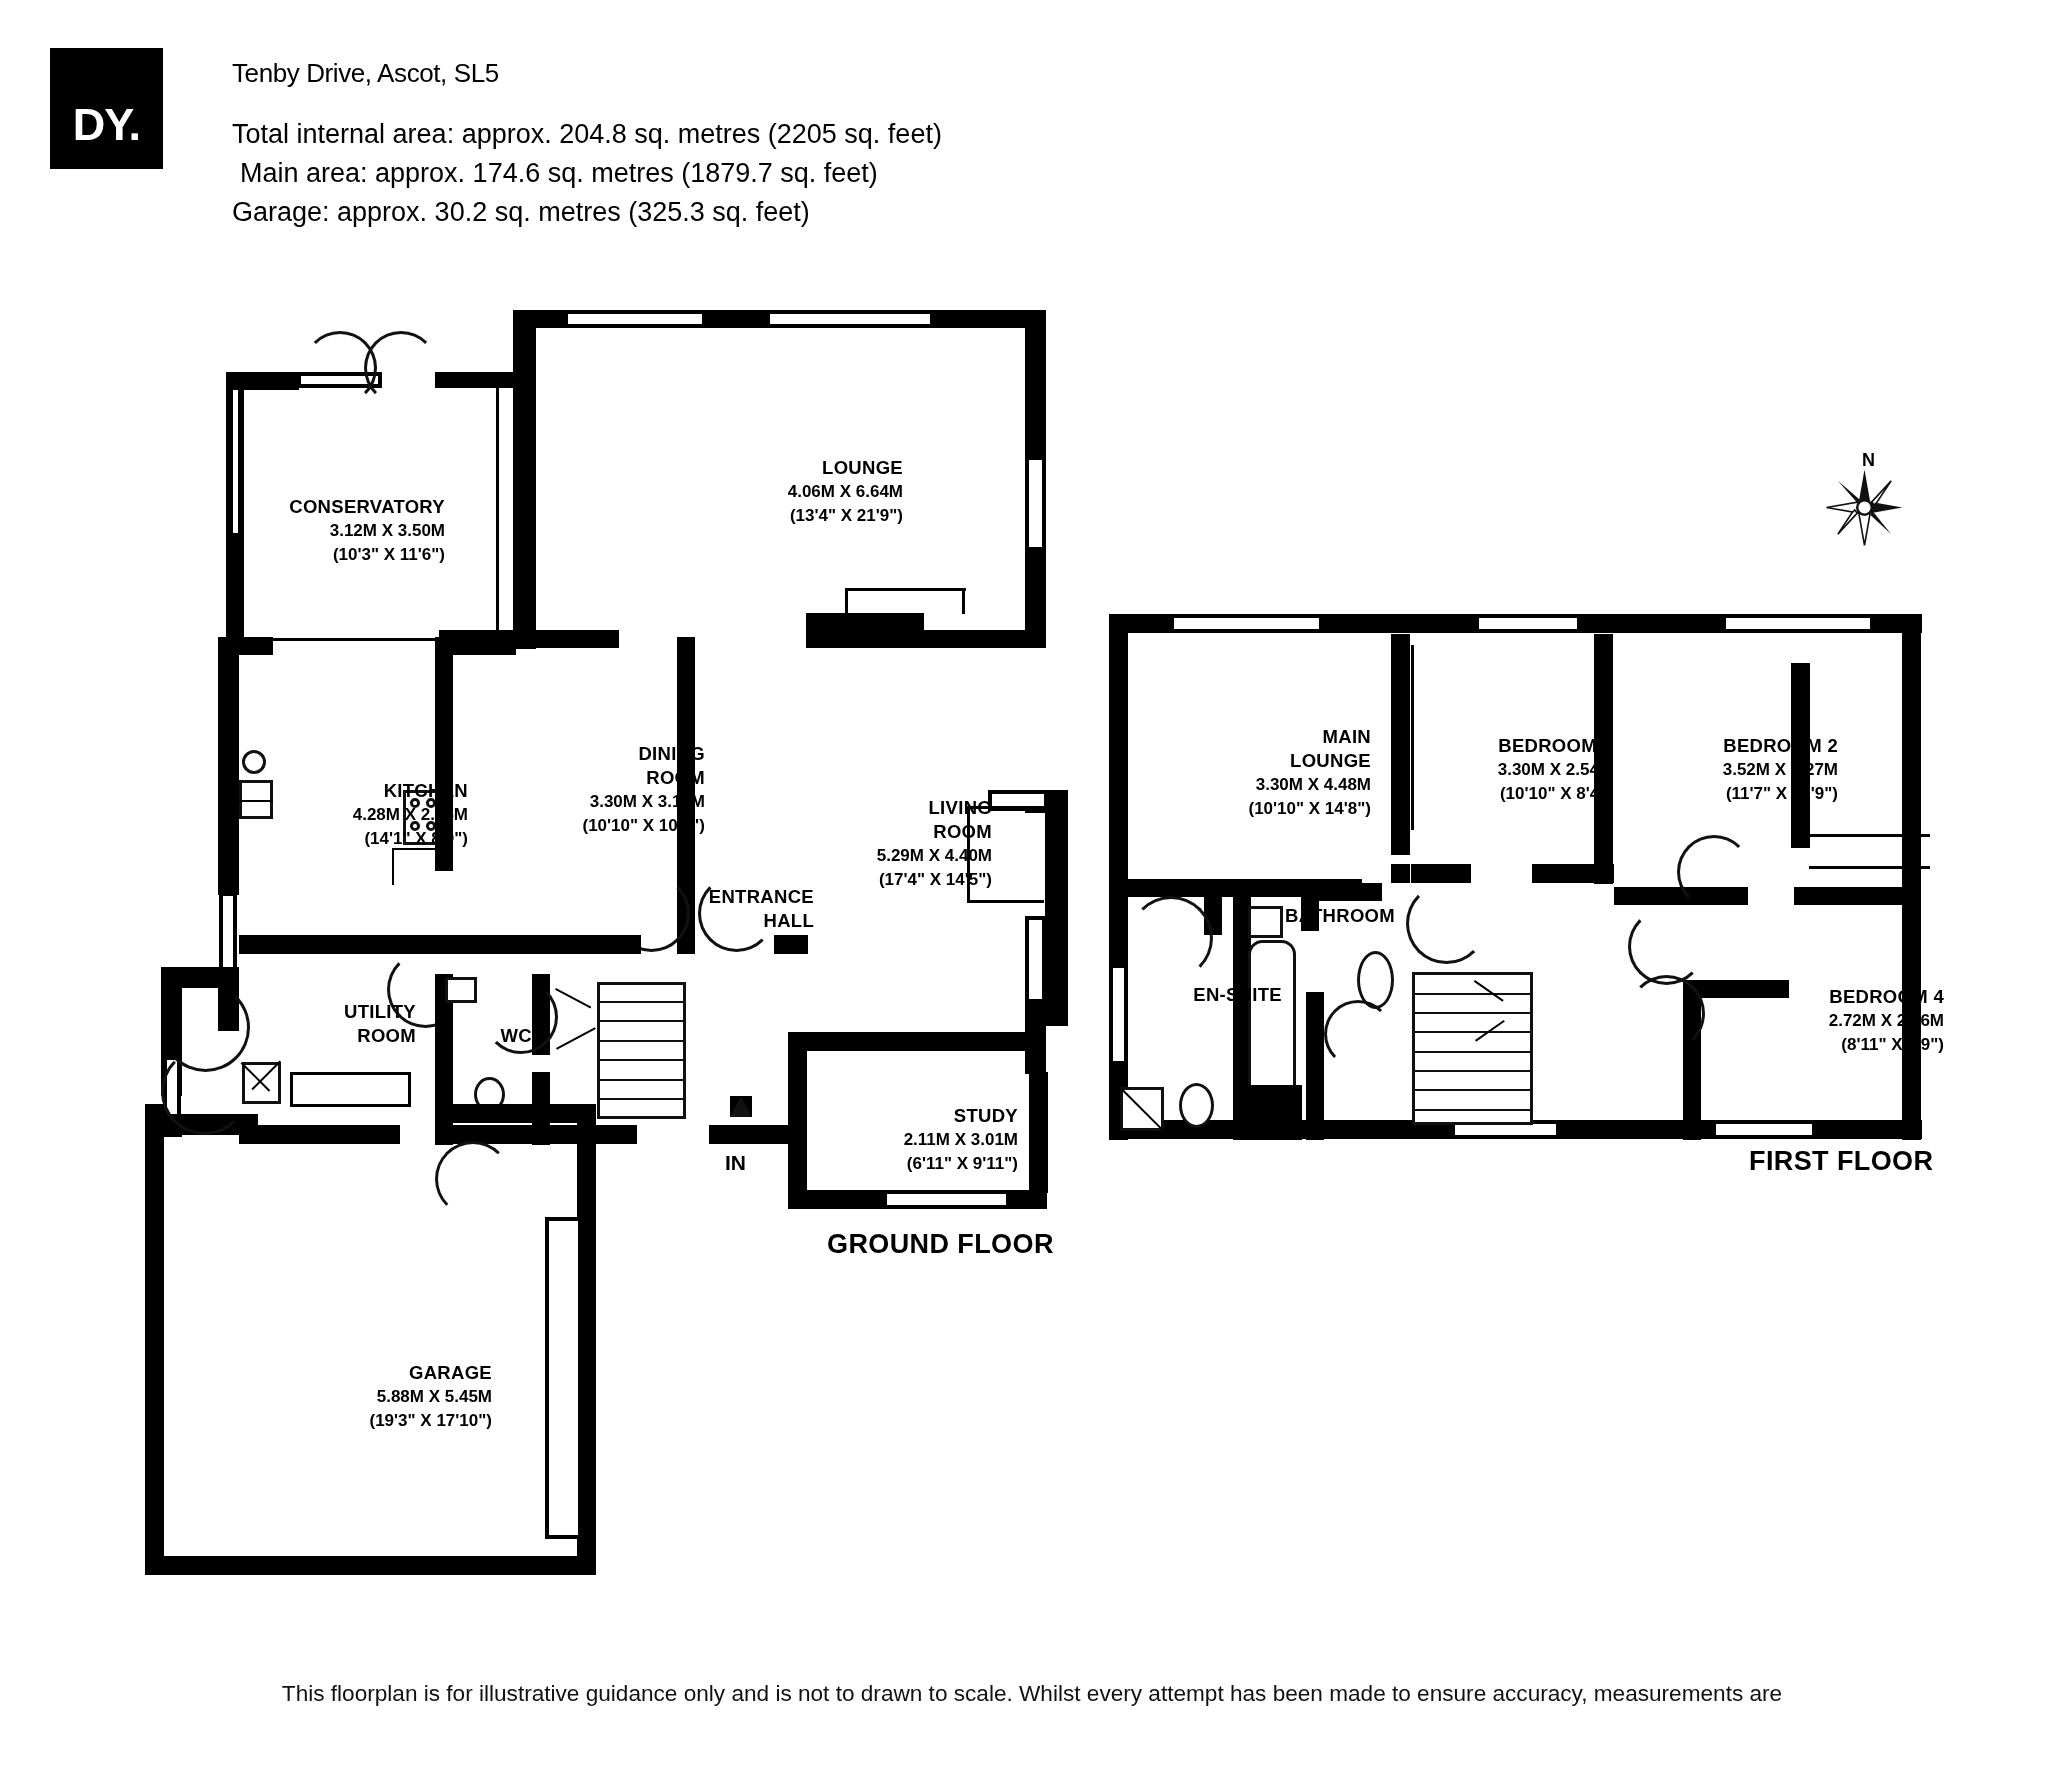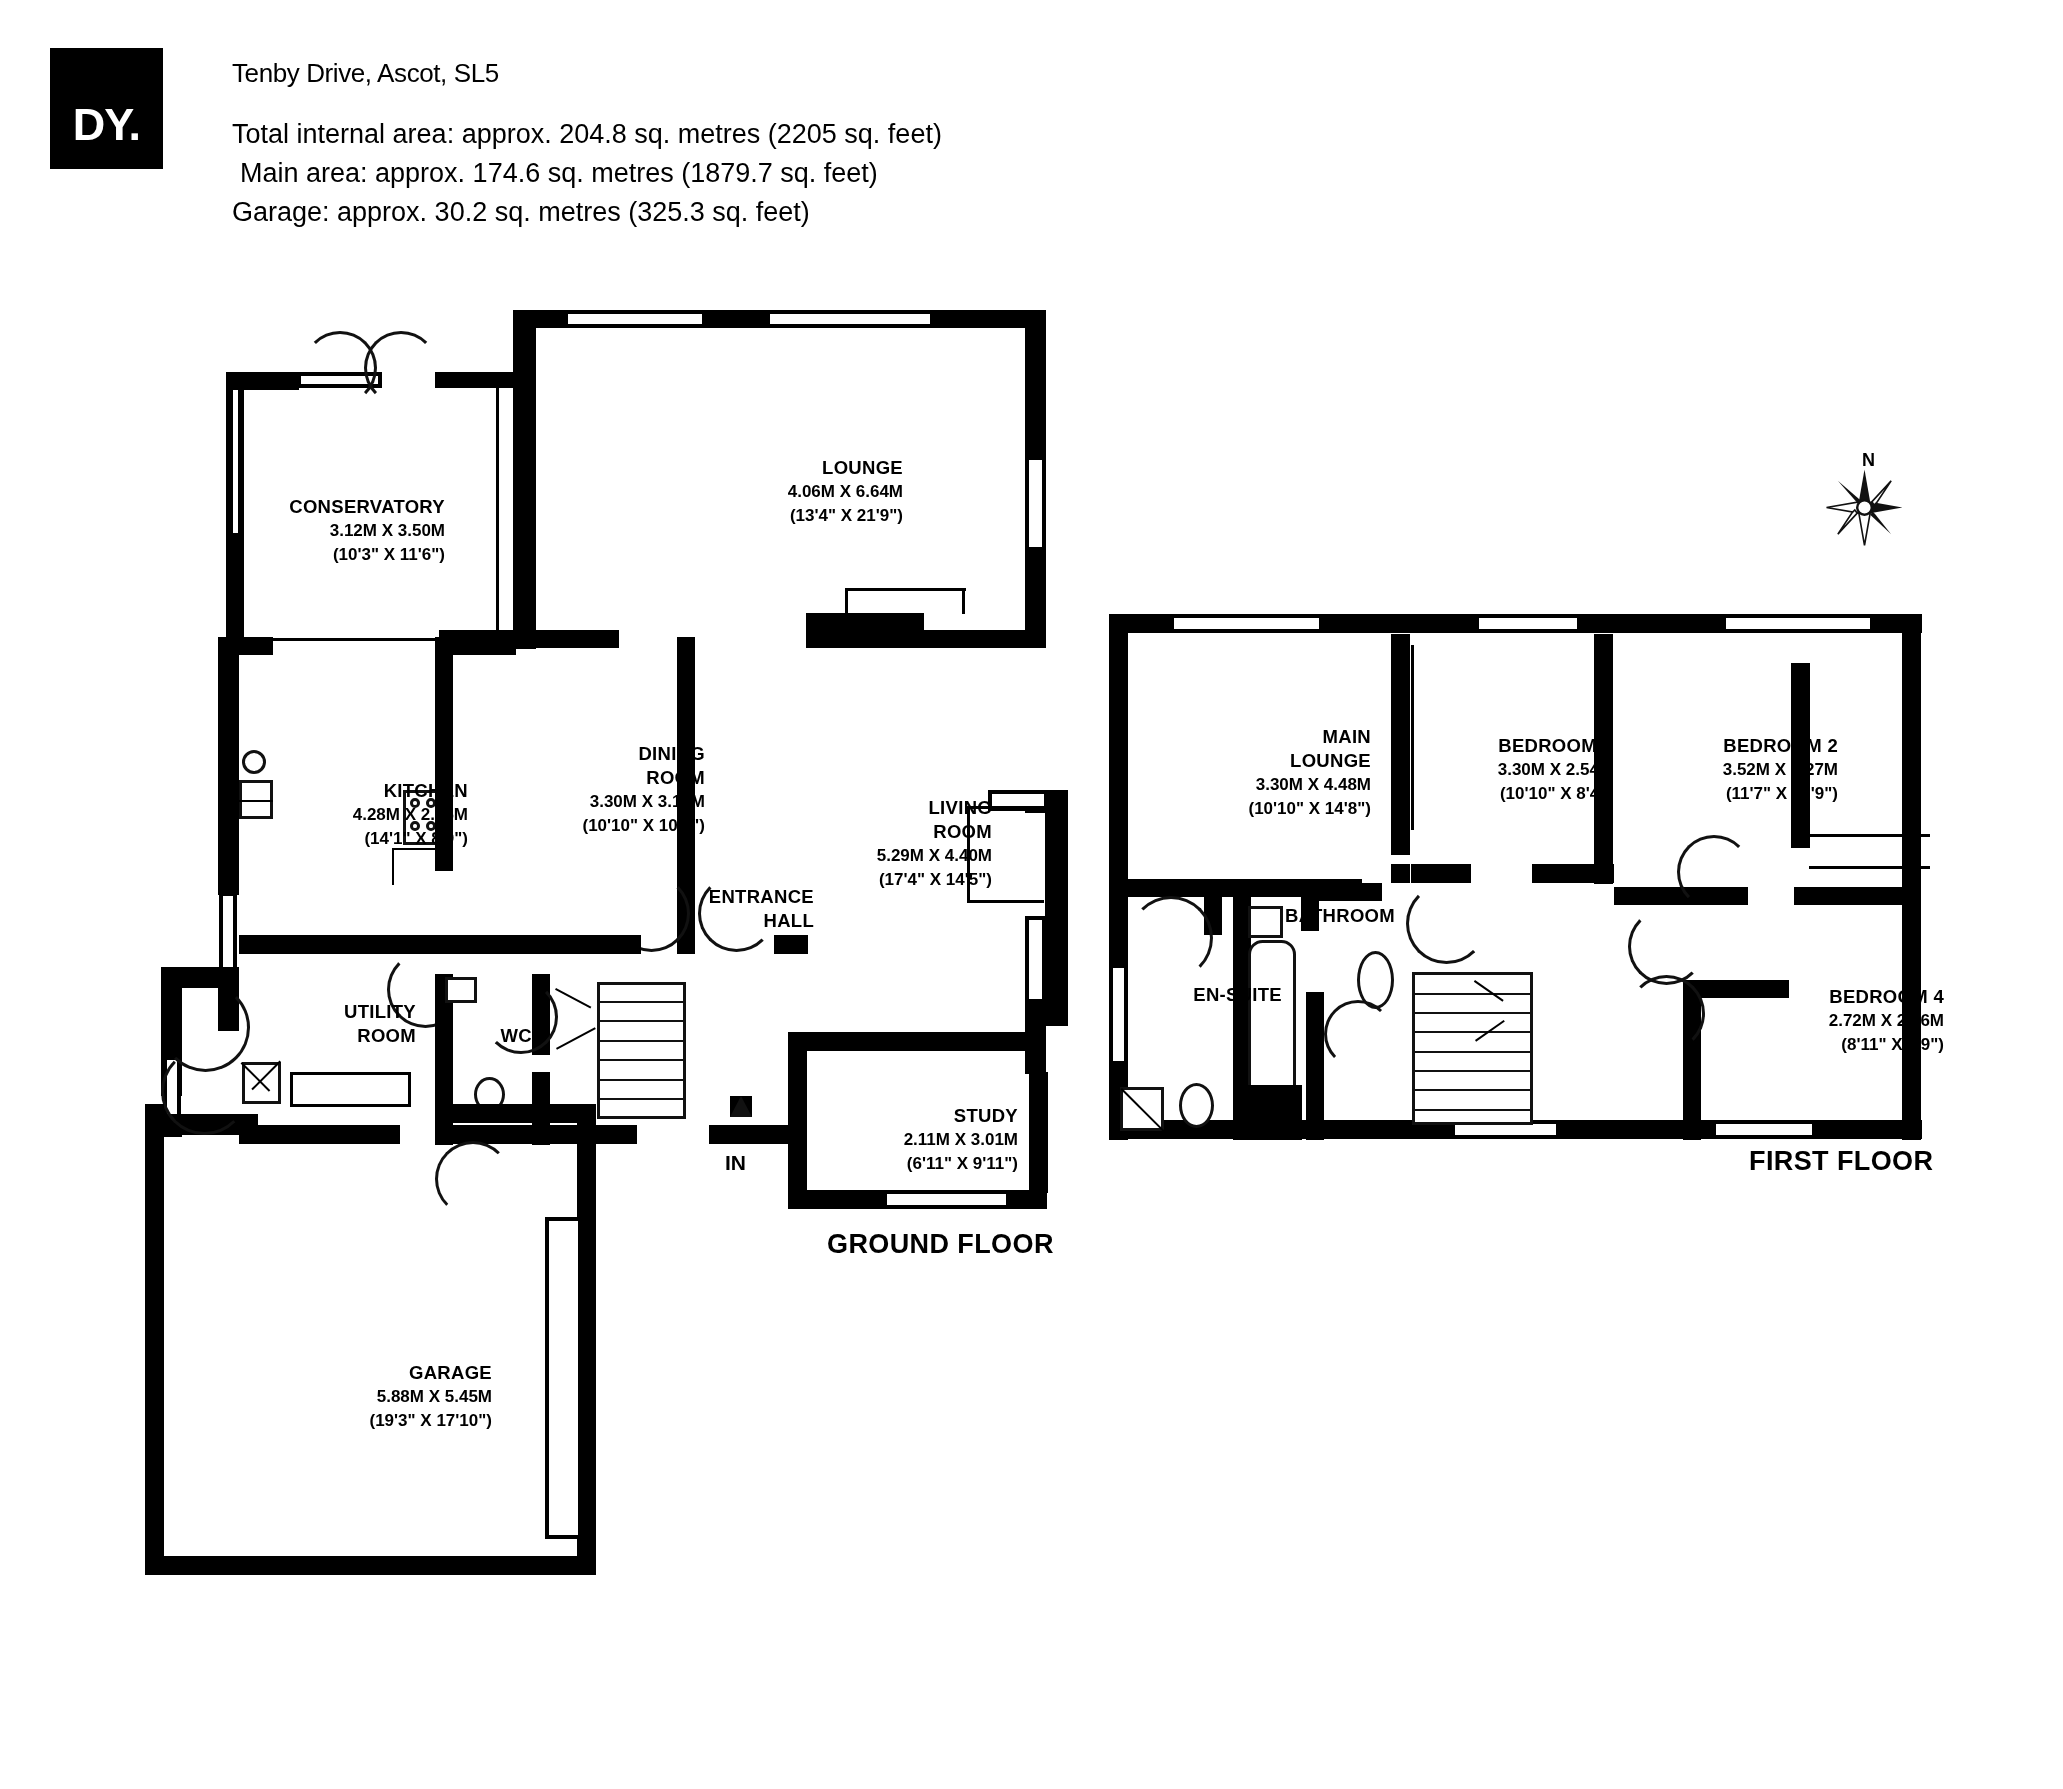--- a/index.html
+++ b/index.html
@@ -342,14 +342,15 @@
       <polygon points="22,32 50,56 47,60 44,57" fill="#111"></polygon>
       <polygon points="88,98 62,74 65,70 68,73" fill="#111"></polygon>
       <polygon points="88,32 64,58 67,62 70,59" fill="#fff" stroke="#111" stroke-width="2"></polygon>
       <polygon points="22,98 46,72 43,68 40,71" fill="#fff" stroke="#111" stroke-width="2"></polygon>
       <circle cx="55" cy="65" r="9" fill="#fff" stroke="#111" stroke-width="3"></circle>
     </svg>
   </div>
 </div>
 
 <div class="footer">
+  <span>This floorplan is for illustrative guidance only and is not to drawn to scale. Whilst every attempt has been made to ensure accuracy, measurements are</span>
 </div>
 
 
 </body></html>

